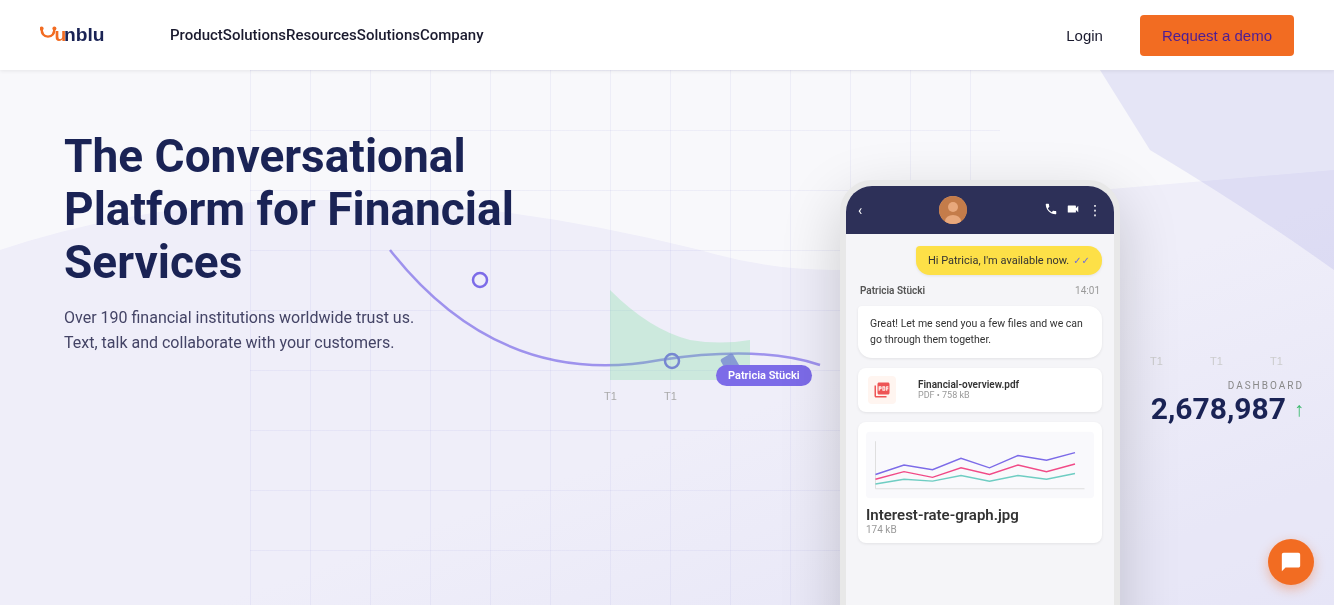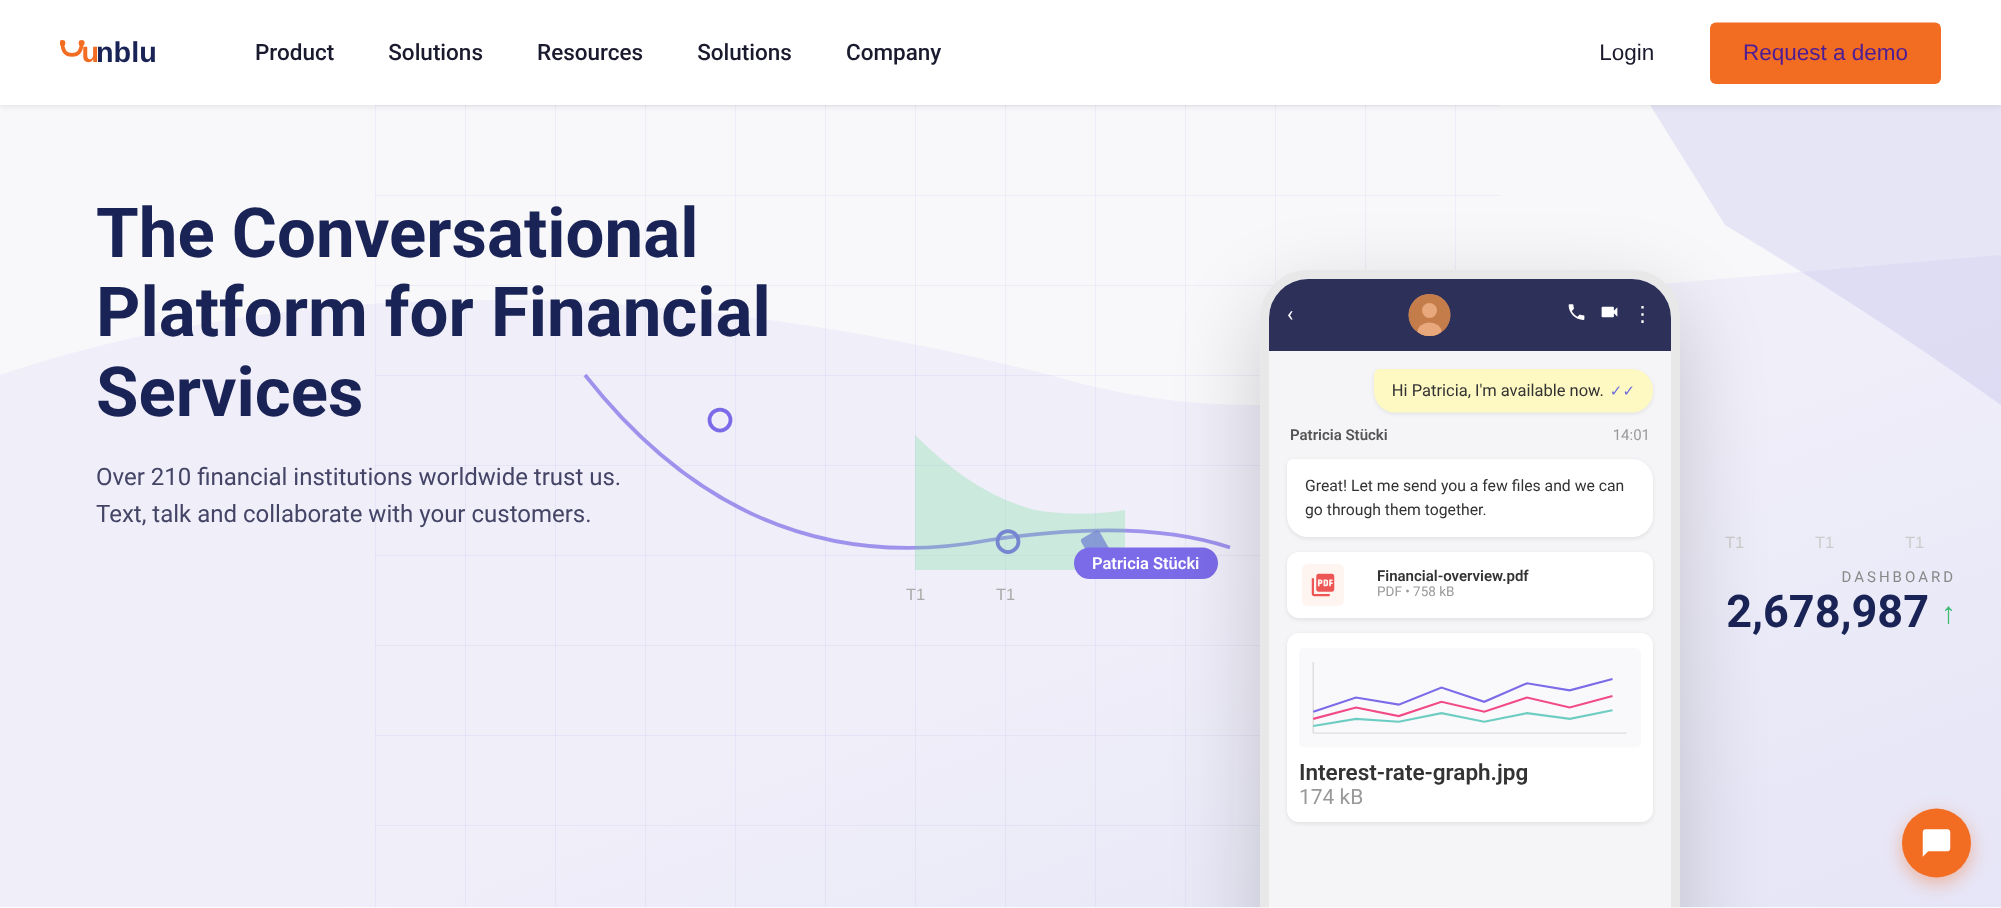--- a/index.html
+++ b/index.html
@@ -18,21 +18,20 @@
     }
     .logo-wrap {
       display: flex;
       align-items: center;
       margin-right: 50px;
     }
     .logo-svg { width: 80px; height: 36px; }
     .nav-links {
       display: flex;
       align-items: center;
-      gap: 36px;
       flex: 1;
     }
     .nav-link {
       font-size: 15px;
       color: #1a1a2e;
       text-decoration: none;
       font-weight: 500;
       cursor: pointer;
     }
     .nav-right {
@@ -153,21 +152,21 @@
       background: #f5f5f8;
       padding: 12px;
       display: flex;
       flex-direction: column;
       gap: 10px;
       overflow: hidden;
     }
 
     
     .bubble-incoming {
-      background: #fef9c3;
+      background: #fde047;
       border-radius: 4px 14px 14px 14px;
       padding: 8px 12px;
       font-size: 11px;
       color: #333;
       max-width: 90%;
       align-self: flex-end;
       box-shadow: 0 1px 3px rgba(0,0,0,0.08);
       display: flex;
       align-items: center;
       gap: 4px;
@@ -217,21 +216,21 @@
       border-radius: 8px;
       padding: 8px;
       box-shadow: 0 1px 3px rgba(0,0,0,0.08);
     }
     .mini-chart-placeholder {
       width: 100%;
       height: 70px;
       position: relative;
     }
     .img-filename { font-size: 15px; font-weight: 600; color: #333; margin-top: 6px; }
-    .img-filesize { font-size: 14px; color: #999; }
+    .img-filesize { font-size: 10px; color: #999; }
 
     
     .dashboard-widget {
       position: absolute;
       right: 30px;
       top: 310px;
       text-align: right;
     }
     .dashboard-label { font-size: 10px; letter-spacing: 2px; color: #888; text-transform: uppercase; }
     .dashboard-value { font-size: 30px; font-weight: 700; color: #1a2355; }
@@ -317,21 +316,21 @@
     <text x="1270" y="295" font-family="Arial" font-size="11" fill="#ccc">T1</text>
 
     <text x="842" y="460" font-family="Arial" font-size="18" fill="#bbb">4</text>
 
     <path d="M 1150 80 Q 1250 140 1334 200 L 1334 0 L 1100 0 Z" fill="rgba(100,100,210,0.12)"></path>
   </svg>
 
   <div class="hero-content">
     <h1 class="hero-heading">The Conversational Platform for Financial Services</h1>
     <p class="hero-sub">
-      <span>Over 210 financial institutions worldwide trust us.</span><br>
+      <span>Over 190 financial institutions worldwide trust us.</span><br>
       <span>Text, talk and collaborate with your customers.</span>
     </p>
   </div>
 
   <div class="patricia-label">Patricia Stücki</div>
 
   <div class="dashboard-widget">
     <div class="dashboard-label">DASHBOARD</div>
     <div style="display:flex;align-items:center;justify-content:flex-start;">
       <span class="dashboard-value">2,678,987</span>

